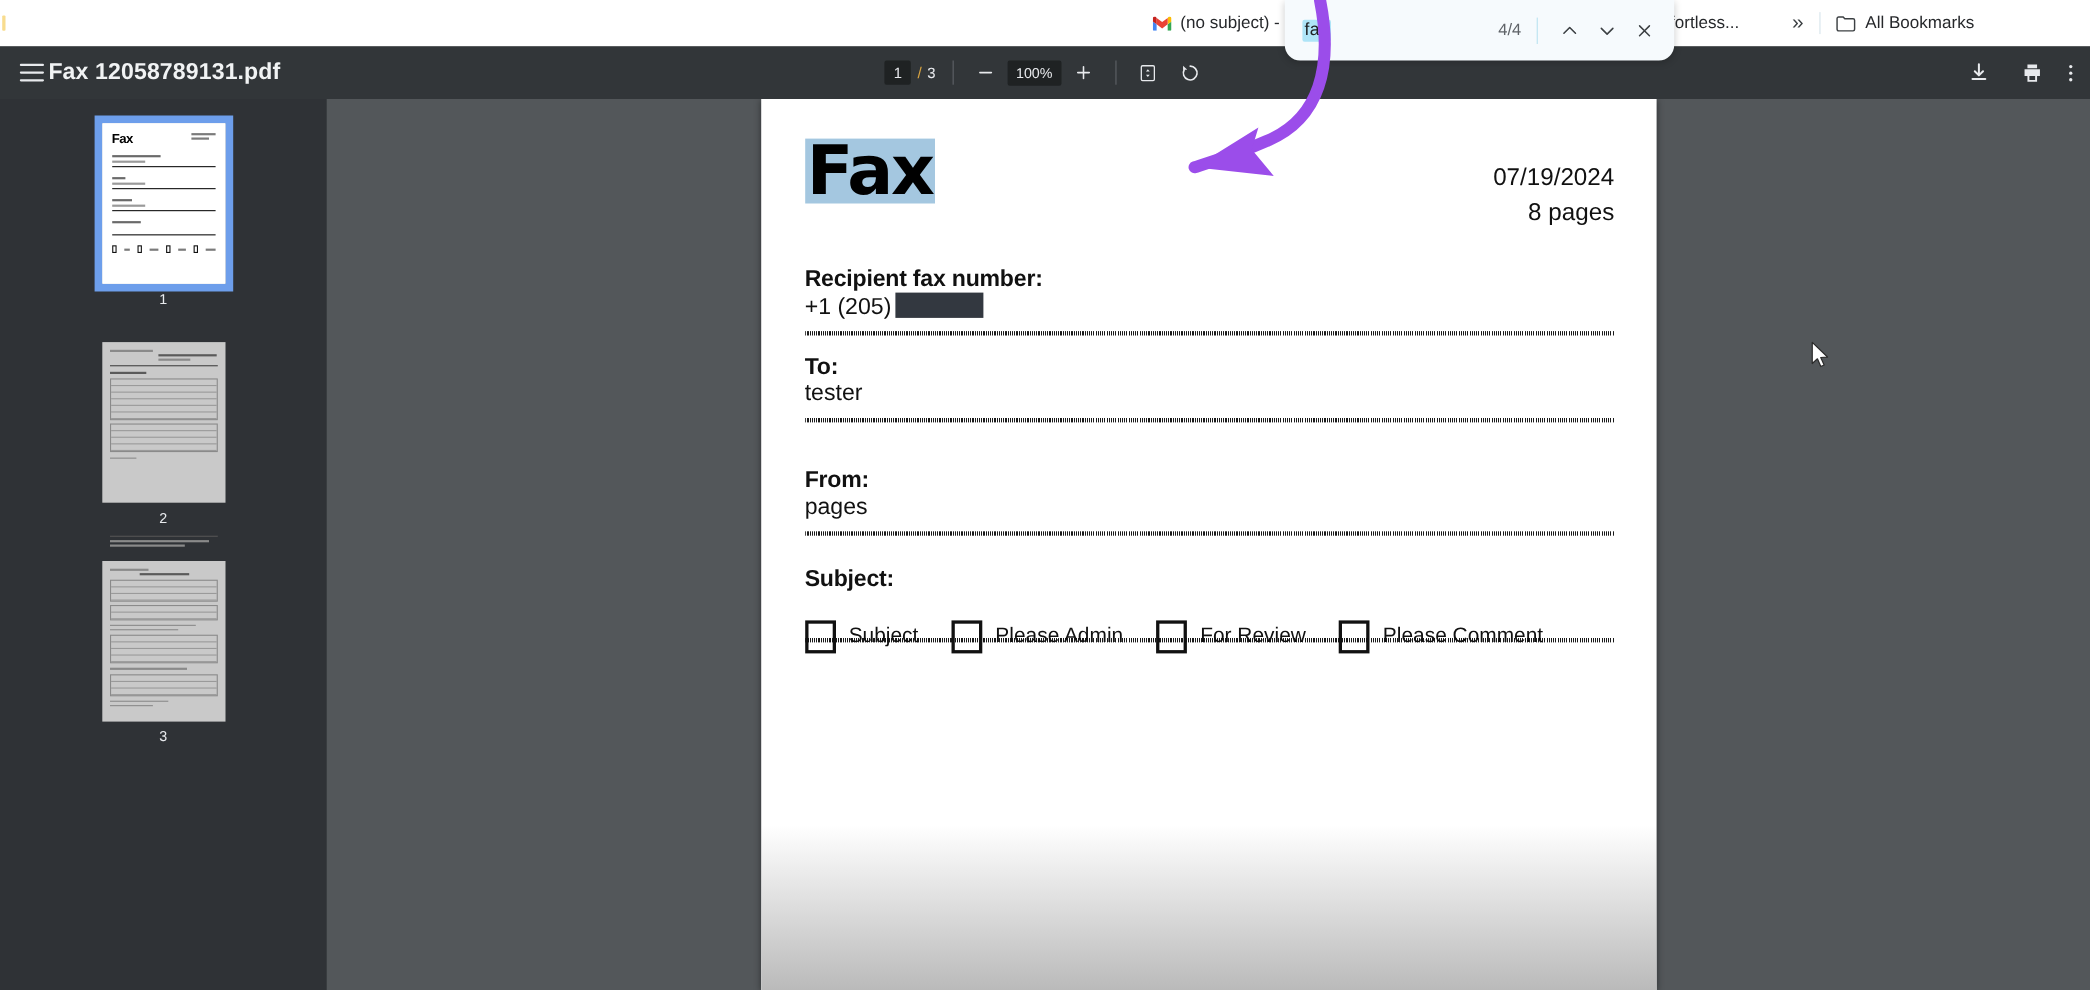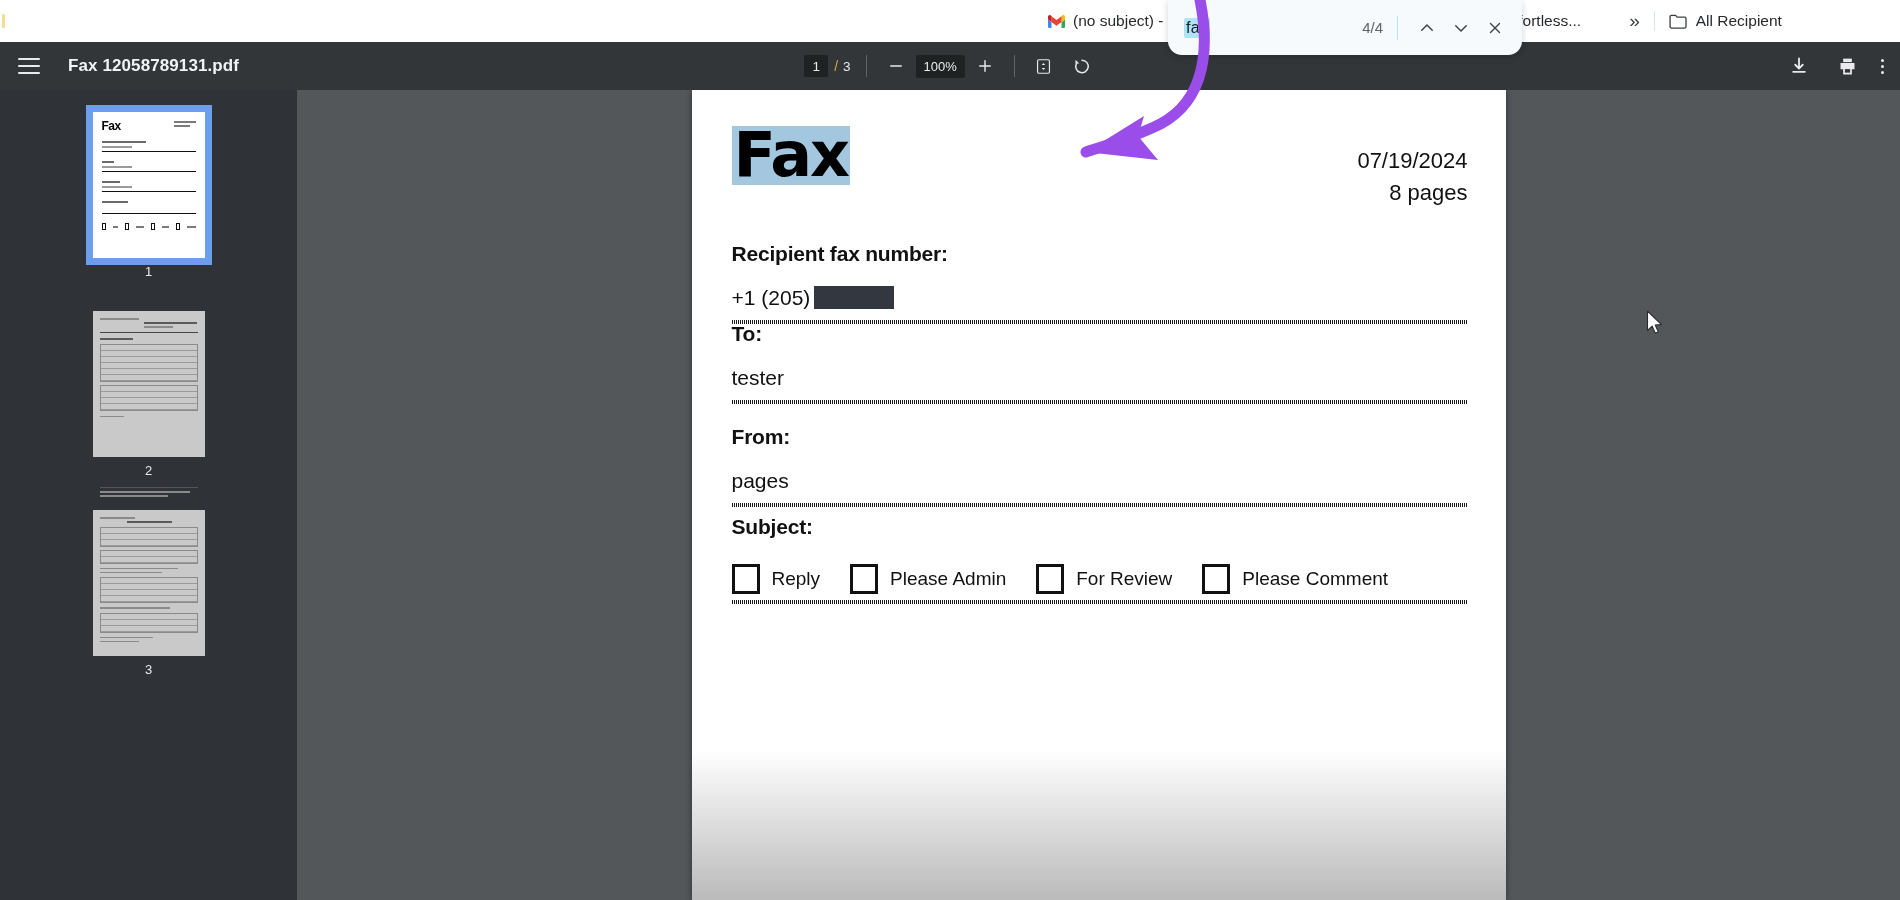--- a/index.html
+++ b/index.html
@@ -79,21 +79,21 @@
     background:#323639;
     display:flex;align-items:center;
     z-index:20;
   }
   .hamburger{
     width:22px;height:16px;margin-left:18px;flex:0 0 auto;
     display:flex;flex-direction:column;justify-content:space-between;
   }
   .hamburger span{display:block;height:2px;background:#e8eaed;border-radius:1px;}
   .doc-title{
-    margin-left:28px;font-size:17px;font-weight:bold;color:#f1f3f4;
+    margin-left:4px;font-size:21px;font-weight:bold;color:#f1f3f4;
     white-space:nowrap;letter-spacing:.1px;
   }
   .tb-center{
     position:absolute;left:0;right:0;margin:0 auto;
     display:flex;align-items:center;justify-content:center;gap:0;
     pointer-events:none;
   }
   .tb-center > *{pointer-events:auto;}
   .page-box{
     background:#1f2223;color:#e8eaed;font-size:13.5px;
@@ -178,21 +178,21 @@
     background:#a4c7e0;padding:0 2px;letter-spacing:-2px;
     font-family:"DejaVu Sans", sans-serif;
   }
   .fax-meta{
     position:absolute;right:38px;top:55px;text-align:right;
     font-size:22px;color:#111;line-height:1.45;
   }
   .fld-label{
     font-size:21px;font-weight:bold;color:#111;letter-spacing:-.2px;
   }
-  .fld-value{font-size:21px;color:#111;margin-top:20px;}
+  .fld-value{font-size:21px;color:#111;margin-top:0;}
   .fld-rule{
     height:4px;margin-top:10px;
     background:repeating-linear-gradient(90deg,#1a1a1a 0 1px,#ffffff 1px 2px);
   }
   .redact{
     display:inline-block;width:80px;height:23px;background:#333840;
     vertical-align:-4px;margin-left:4px;
   }
   .cbrow{
     position:absolute;left:40px;right:38px;top:474px;
@@ -241,21 +241,21 @@
       <span>Fill - The effortless...</span>
     </div>
 
     <div class="chev-more" style="margin-left:30px;">»</div>
     <div class="bm-divider"></div>
 
     <div class="bm-item">
       <svg class="folder-icon" viewBox="0 0 20 16">
         <path d="M1 3a1.5 1.5 0 0 1 1.5-1.5h4.4l1.6 1.8h8a1.5 1.5 0 0 1 1.5 1.5v8.7A1.5 1.5 0 0 1 16.5 15h-14A1.5 1.5 0 0 1 1 13.5z" fill="none" stroke="#3c4043" stroke-width="1.4"></path>
       </svg>
-      <span class="allbm">All Recipient</span>
+      <span class="allbm">All Bookmarks</span>
     </div>
   </div>
 
   <div class="findbar">
     <span class="find-input">fax</span>
     <span class="find-count">4/4</span>
     <span class="find-sep"></span>
     <span class="find-btn">
       <svg width="18" height="18" viewBox="0 0 24 24">
         <path d="M5 15l7-7 7 7" fill="none" stroke="currentColor" stroke-width="1.9" stroke-linecap="round" stroke-linejoin="round"></path>
@@ -470,21 +470,21 @@
         </div>
 
         <div class="pg" style="top:425px;">
           <div class="fld-label">Subject:</div>
           <div class="fld-value" style="min-height:21px;"></div>
           <div class="fld-rule" style="margin-top:20px;"></div>
         </div>
 
         <div class="cbrow">
           <span class="cb"></span>
-          <span class="cb-text">Reply</span>
+          <span class="cb-text">Subject</span>
           <span class="cb"></span>
           <span class="cb-text">Please Admin</span>
           <span class="cb"></span>
           <span class="cb-text">For Review</span>
           <span class="cb"></span>
           <span class="cb-text">Please Comment</span>
         </div>
 
         <div class="pdf-fade"></div>
       </div>

